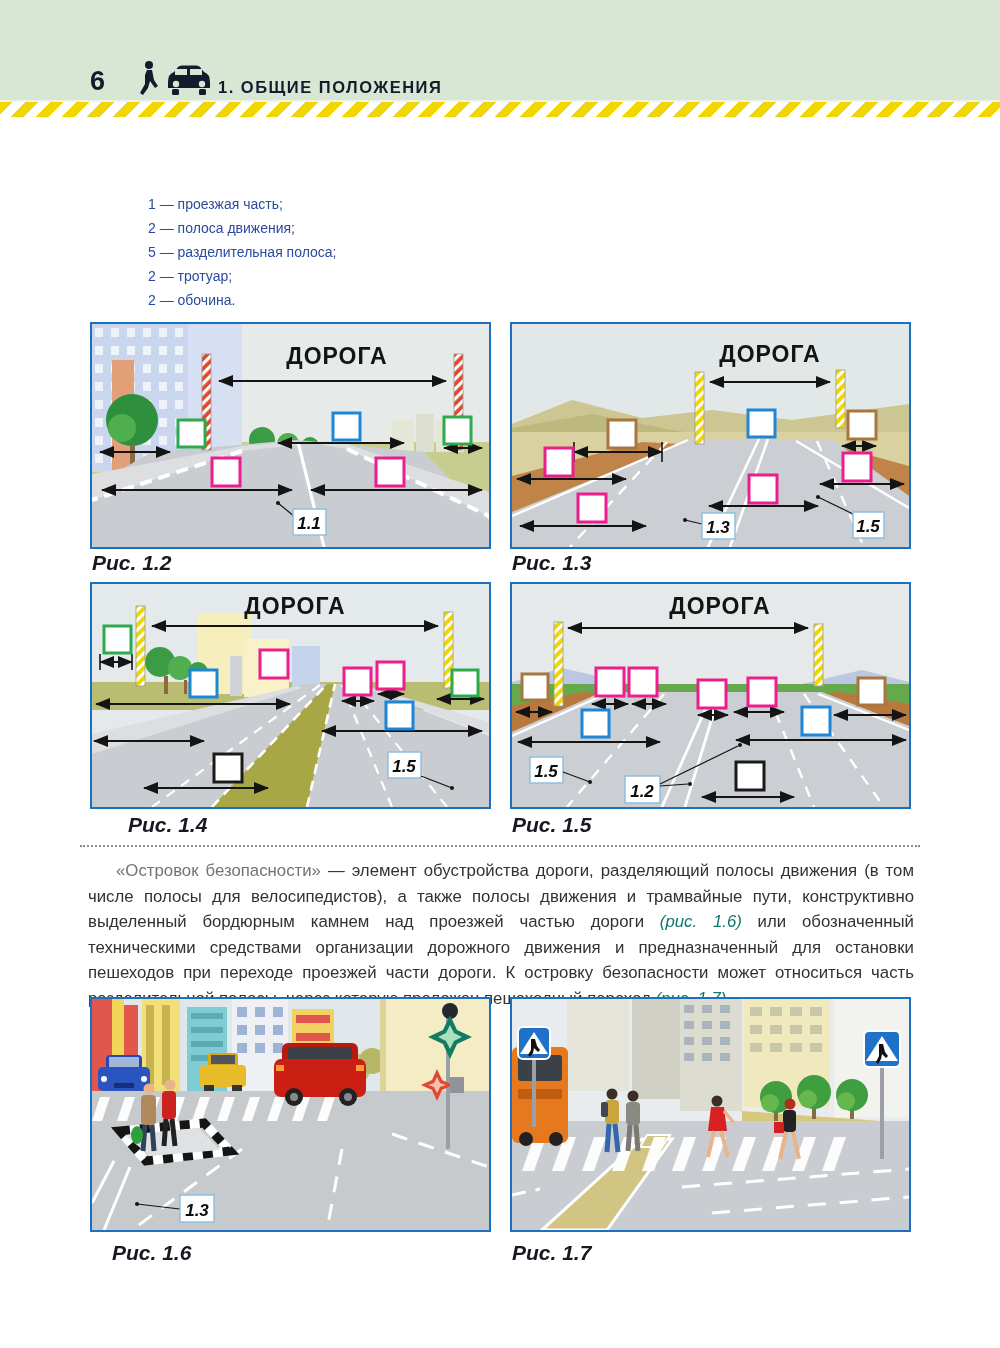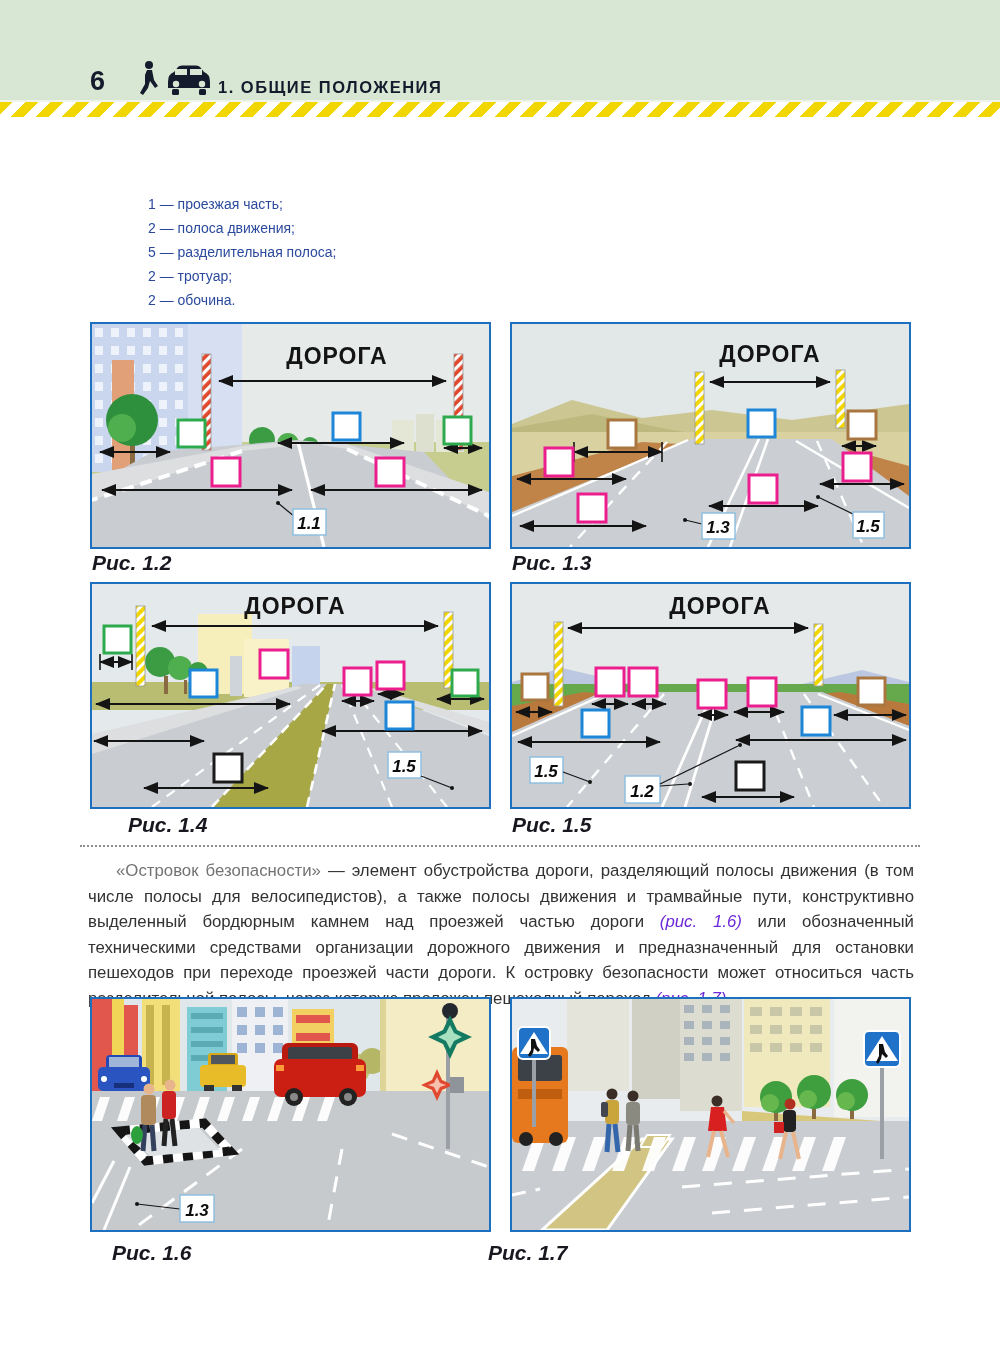--- a/index.html
+++ b/index.html
@@ -20,21 +20,21 @@
   #tasktext{color:#2b4a9e;}
   #tasklist{position:absolute;left:148px;top:192px;font-size:14px;color:#2b4a9e;line-height:24px;}
   
   .fig{position:absolute;width:397px;border:2px solid #1d6fc0;background:#e8edea;}
   .cap{position:absolute;font-size:21px;font-weight:bold;font-style:italic;color:#181820;}
   #dots{position:absolute;left:80px;top:845px;width:840px;border-top:2px dotted #8d8d8d;}
   
   #para{position:absolute;left:88px;top:858px;width:826px;font-size:16.8px;line-height:25.6px;
         color:#323232;text-align:justify;text-indent:28px;}
   .term{color:#737373;}
-  .figref{color:#6d28d9;font-style:italic;}
+  .figref{color:#0f766e;font-style:italic;}
   
   .dim{stroke:#141414;stroke-width:2;}
   .tick{stroke:#141414;stroke-width:1.6;}
   .abox{fill:#ffffff;stroke-width:3;}
   .mbox{fill:#ffffff;stroke:#8fc0e0;stroke-width:1.5;}
   .mlabel{font:italic bold 17px "Liberation Sans","DejaVu Sans",sans-serif;fill:#0c0c0c;}
   .doroga{font:bold 23px "Liberation Sans","DejaVu Sans",sans-serif;letter-spacing:1px;fill:#141414;}
   .ptr{stroke:#141414;stroke-width:1.2;}
 </style>
 </head>
@@ -569,15 +569,15 @@
         <path d="M19,40 l4,0 2,7 3,4 -2,2 -4,-4 -1,5 -3,4 -2,-2 3,-5 0,-6 Z" fill="#111"></path>
       </g>
       <g>
         <line x1="370" y1="66" x2="370" y2="160" stroke="#9aa0a6" stroke-width="4"></line>
         <rect x="352" y="32" width="36" height="36" rx="5" fill="#1f72c8" stroke="#ffffff" stroke-width="2"></rect>
         <polygon points="370,37 386,62 354,62" fill="#ffffff"></polygon>
         <path d="M367,45 l4,0 2,8 3,4 -2,2 -4,-4 -1,5 -3,5 -2,-2 3,-6 0,-7 Z" fill="#111"></path>
       </g>
     </g>
   </svg>
-  <div class="cap" style="left:488px;top:1241px;">Рис. 1.7</div>
+  <div class="cap" style="left:512px;top:1241px;">Рис. 1.7</div>
 
 </div>
 
 </body></html>

